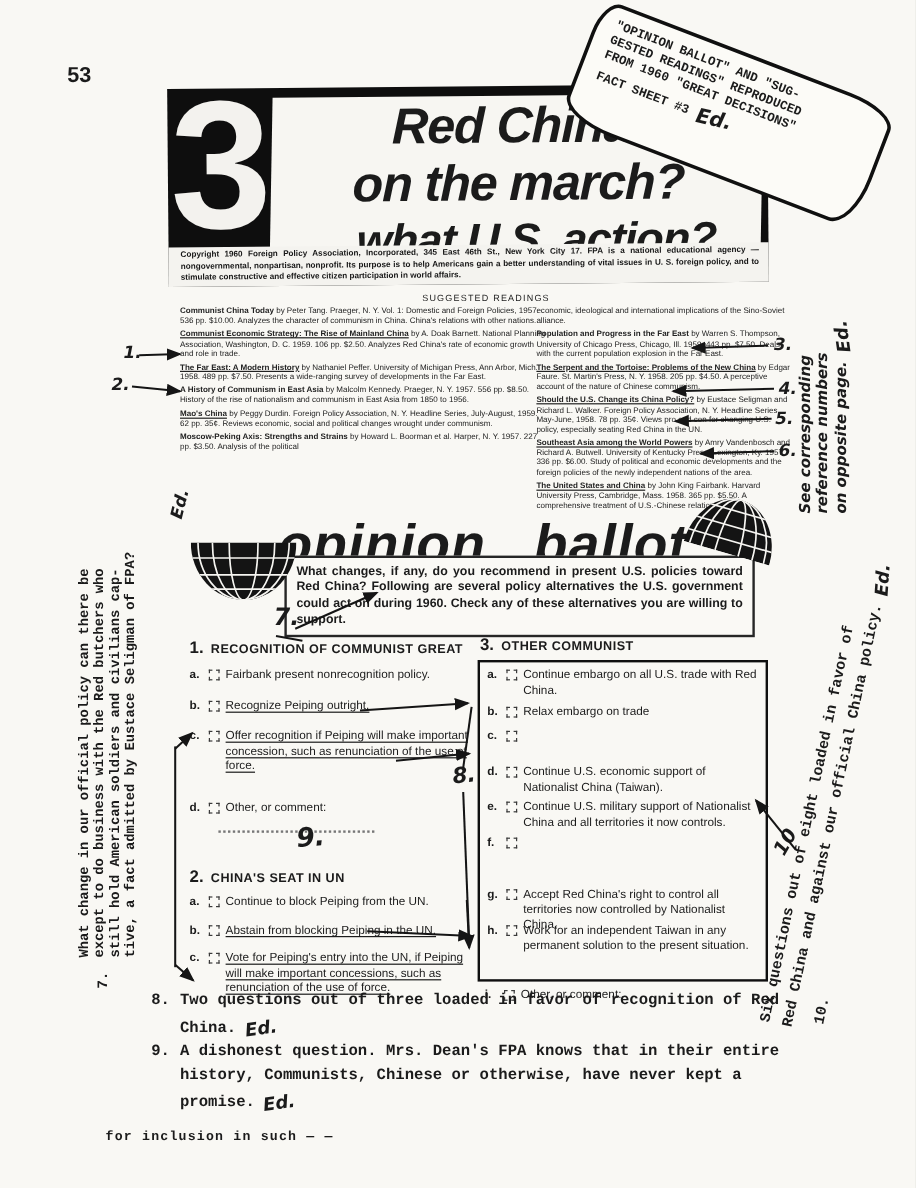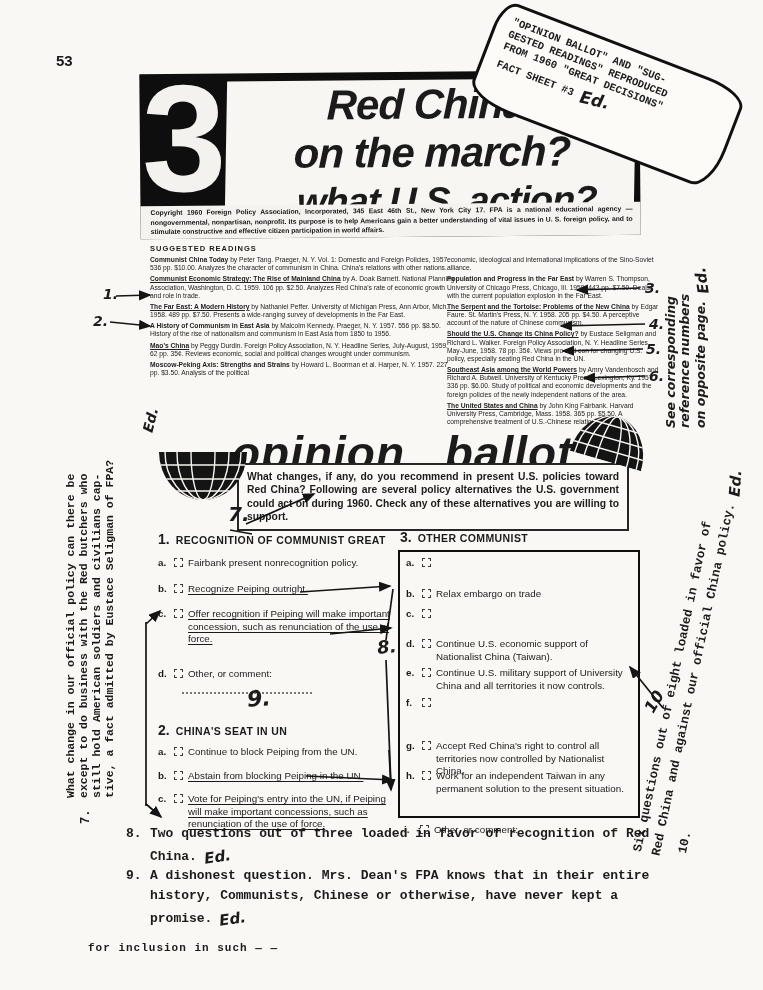--- a/index.html
+++ b/index.html
@@ -22,21 +22,21 @@
   #copyright{position:absolute;left:0;right:0;bottom:0;background:#f4f3ef;padding:2px 8px 3px 10px;
              font-size:6.8px;font-weight:bold;line-height:1.35;text-align:justify;color:#161616}
 
   
   #stamp{left:476px;top:42px;width:262px;height:106px;transform:rotate(21deg);background:#fcfbf7;
          border:3px solid #101010;border-radius:16px 42px 22px 46px/30px 18px 44px 20px;
          padding:9px 8px 2px 14px;font-weight:bold;font-size:10.5px;line-height:1.22;z-index:6}
   #stamp .ed{font-size:17px}
 
   
-  #readings-heading{left:150px;top:244px;width:510px;font-size:7.5px;font-weight:700;letter-spacing:1px}
+  #readings-heading{left:150px;top:244px;width:510px;text-align:center;font-size:7.5px;font-weight:400;letter-spacing:1px}
   .rcol{font-size:6.7px;line-height:1.22;color:#222}
   .rcol p{margin:0 0 3px 0}
   .rt{font-weight:800}
   .rtu{text-decoration:underline}
   #rcol-left{left:150px;top:256px;width:306px}
   #rcol-right{left:447px;top:256px;width:213px}
 
   
   .rot{transform-origin:0 0;white-space:nowrap}
   #see-note{left:664px;top:428px;width:200px;transform:rotate(-90deg);font-size:12.5px;line-height:1.1}
@@ -84,21 +84,21 @@
       display:inline-block;transform:rotate(-8deg) translateY(2px);margin-left:7px}
   #cutoff{left:88px;top:942px;font-size:11px;letter-spacing:1px}
 
   #overlay{position:absolute;left:0;top:0;z-index:7;pointer-events:none}
 </style>
 </head>
 <body>
 
 <div id="page">
 
-  <div class="abs" style="left:56px;top:52px;font-size:15px;font-weight:bold">53</div>
+  <div class="abs" style="left:56px;top:52px;font-size:18px;font-weight:bold">53</div>
 
   <div class="abs" id="masthead">
     <div id="issue-number">3</div>
     <div id="head-white">
       <div class="headline" id="hl1">Red China</div>
       <div class="headline" id="hl2">on the march?</div>
       <div class="headline" id="hl3">what U.S. action?</div>
     </div>
     <div id="copyright">Copyright 1960 Foreign Policy Association, Incorporated, 345 East 46th St., New York City 17. FPA is a national educational agency — nongovernmental, nonpartisan, nonprofit. Its purpose is to help Americans gain a better understanding of vital issues in U. S. foreign policy, and to stimulate constructive and effective citizen participation in world affairs.</div>
   </div>
@@ -240,39 +240,40 @@
   </div>
 
   <div class="sech" style="left:400px;top:529px">
     <span class="sn">3.</span>
     <span class="st">OTHER COMMUNIST</span>
   </div>
   <div class="abs" id="sec3-box"></div>
   <div class="opt" style="left:406px;top:557px;width:228px">
     <span class="ol">a.</span>
     <span class="cb"></span>
+    <span class="ot">Continue embargo on all U.S. trade with Red China.</span>
   </div>
   <div class="opt" style="left:406px;top:588px;width:228px">
     <span class="ol">b.</span>
     <span class="cb"></span>
     <span class="ot">Relax embargo on trade</span>
   </div>
   <div class="opt" style="left:406px;top:608px;width:228px">
     <span class="ol">c.</span>
     <span class="cb"></span>
   </div>
   <div class="opt" style="left:406px;top:638px;width:228px">
     <span class="ol">d.</span>
     <span class="cb"></span>
     <span class="ot">Continue U.S. economic support of Nationalist China (Taiwan).</span>
   </div>
   <div class="opt" style="left:406px;top:667px;width:228px">
     <span class="ol">e.</span>
     <span class="cb"></span>
-    <span class="ot">Continue U.S. military support of University China and all territories it now controls.</span>
+    <span class="ot">Continue U.S. military support of Nationalist China and all territories it now controls.</span>
   </div>
   <div class="opt" style="left:406px;top:697px;width:228px">
     <span class="ol">f.</span>
     <span class="cb"></span>
   </div>
   <div class="opt" style="left:406px;top:740px;width:228px">
     <span class="ol">g.</span>
     <span class="cb"></span>
     <span class="ot">Accept Red China's right to control all territories now controlled by Nationalist China.</span>
   </div>

